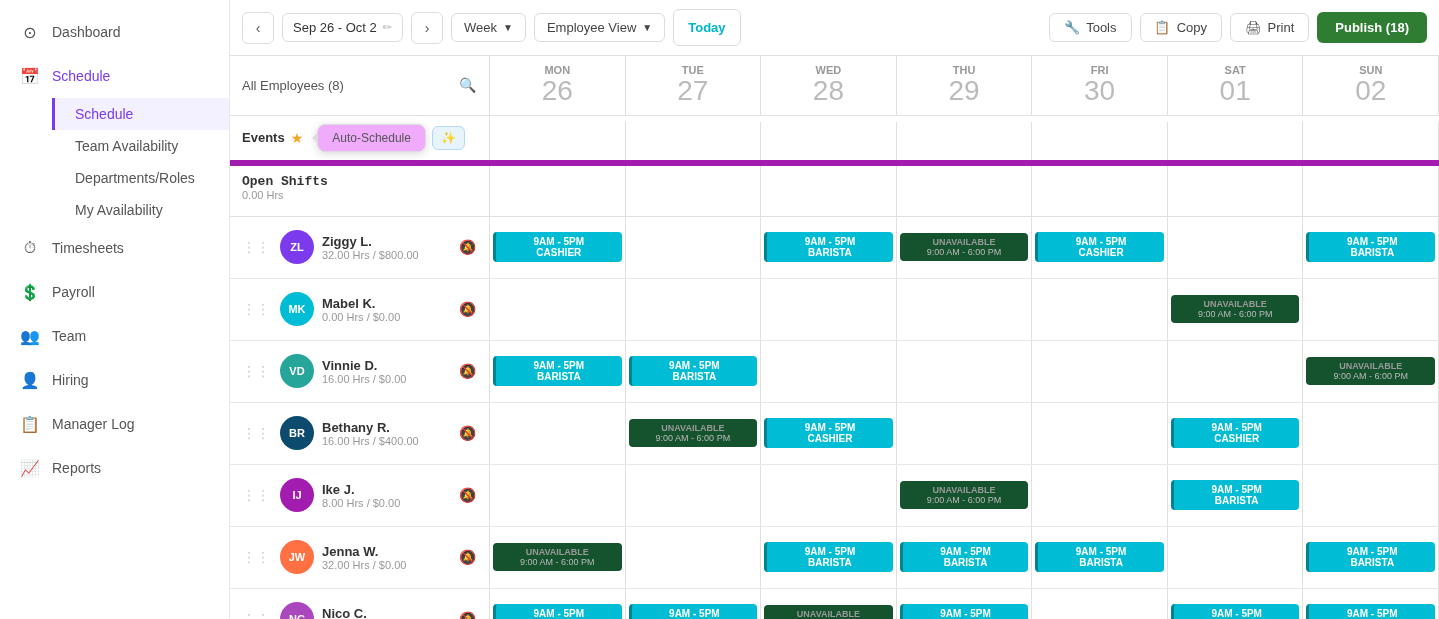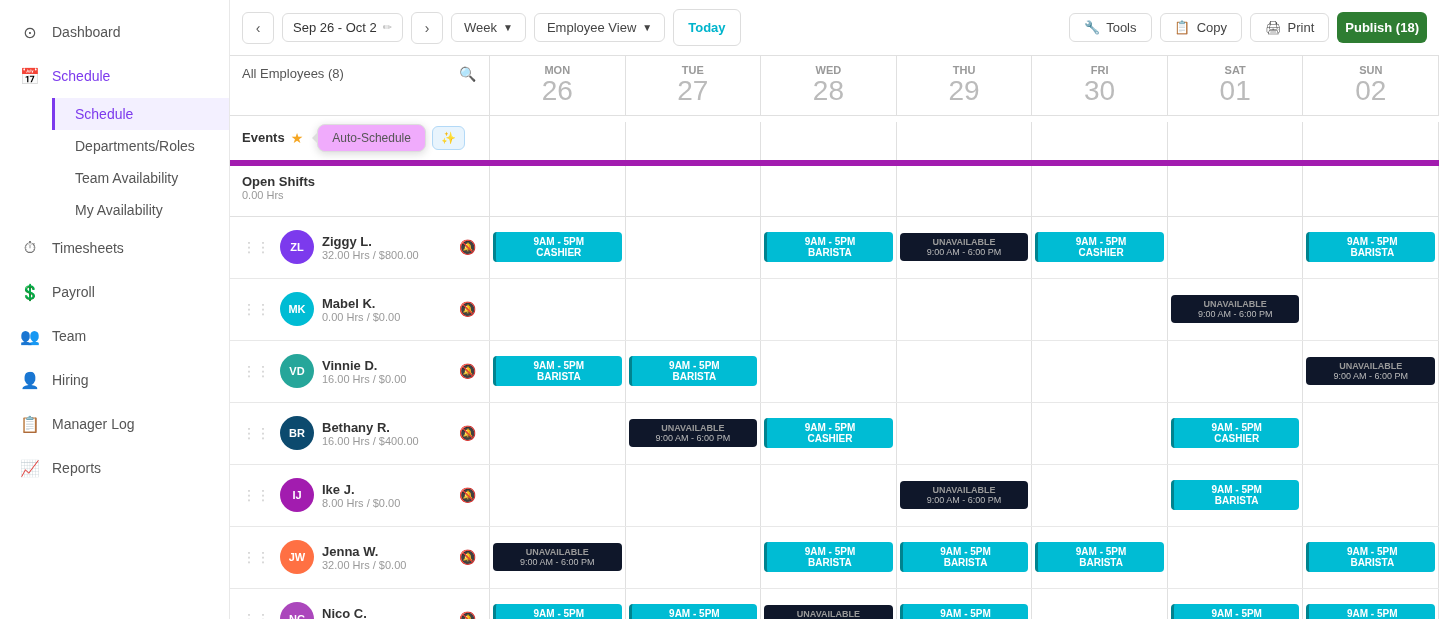--- a/index.html
+++ b/index.html
@@ -21,87 +21,87 @@
     
     .toolbar { display: flex; align-items: center; gap: 8px; padding: 8px 12px; border-bottom: 1px solid #e0e0e0; background: #fff; min-height: 56px; }
     .toolbar-btn { display: flex; align-items: center; gap: 6px; padding: 6px 12px; border: 1px solid #ddd; border-radius: 6px; background: #fff; cursor: pointer; font-size: 13px; color: #444; font-weight: 500; }
     .nav-btn { width: 32px; height: 32px; border: 1px solid #ddd; border-radius: 6px; background: #fff; cursor: pointer; display: flex; align-items: center; justify-content: center; color: #555; font-size: 14px; }
     .date-range { display: flex; align-items: center; gap: 6px; padding: 6px 10px; border: 1px solid #ddd; border-radius: 6px; font-size: 13px; color: #333; font-weight: 500; cursor: pointer; }
     .today-btn { padding: 10px 14px; border: 1px solid #ddd; border-radius: 6px; background: #fff; cursor: pointer; font-size: 13px; color: #00b4cc; font-weight: 600; }
     .spacer { flex: 1; }
     .tools-btn { display: flex; align-items: center; gap: 6px; padding: 6px 14px; border: 1px solid #ddd; border-radius: 6px; background: #fff; cursor: pointer; font-size: 13px; color: #444; }
     .copy-btn { display: flex; align-items: center; gap: 6px; padding: 6px 14px; border: 1px solid #ddd; border-radius: 6px; background: #fff; cursor: pointer; font-size: 13px; color: #444; }
     .print-btn { display: flex; align-items: center; gap: 6px; padding: 6px 14px; border: 1px solid #ddd; border-radius: 6px; background: #fff; cursor: pointer; font-size: 13px; color: #444; }
-    .publish-btn { padding: 8px 8px; background: #2e7d32; border: none; border-radius: 6px; color: #fff; font-size: 13px; font-weight: 700; cursor: pointer; }
+    .publish-btn { padding: 8px 18px; background: #2e7d32; border: none; border-radius: 6px; color: #fff; font-size: 13px; font-weight: 700; cursor: pointer; }
 
     
     .schedule { flex: 1; display: flex; flex-direction: column; overflow: hidden; }
 
     
     .day-header-row { display: flex; border-bottom: 1px solid #e0e0e0; background: #fff; }
-    .employee-col-header { width: 260px; min-width: 260px; padding: 10px 12px; display: flex; align-items: flex-start; gap: 8px; font-size: 13px; color: #555; border-right: 1px solid #e0e0e0; }
+    .employee-col-header { width: 260px; min-width: 260px; padding: 10px 12px; display: flex; align-items: center; gap: 8px; font-size: 13px; color: #555; border-right: 1px solid #e0e0e0; }
     .day-col { flex: 1; text-align: center; padding: 8px 4px; border-right: 1px solid #e0e0e0; }
     .day-name { font-size: 11px; color: #999; font-weight: 600; text-transform: uppercase; }
     .day-num { font-size: 28px; font-weight: 300; color: #bbb; line-height: 1.1; }
 
     
     .events-row { display: flex; border-bottom: 6px solid #a21caf; background: #fff; min-height: 40px; align-items: flex-end; }
     .events-label { width: 260px; min-width: 260px; padding: 8px 12px; border-right: 1px solid #e0e0e0; display: flex; align-items: center; gap: 6px; }
     .events-text { font-size: 13px; font-weight: 600; color: #333; }
     .star-icon { color: #f5a623; font-size: 14px; }
     .auto-schedule-popup { background: #f0abfc; border: 1px solid #ddd; border-radius: 8px; padding: 6px 14px; font-size: 12px; color: #555; box-shadow: 0 2px 8px rgba(0,0,0,0.15); position: relative; margin-left: 8px; }
     .auto-schedule-popup::before { content: ''; position: absolute; left: -6px; top: 50%; transform: translateY(-50%); border: 6px solid transparent; border-right-color: #ddd; border-left: none; }
     .magic-btn { background: #e8f4fd; border: 1px solid #b3d9f7; border-radius: 6px; padding: 4px 8px; cursor: pointer; font-size: 12px; color: #0099cc; }
     .events-cells { display: flex; flex: 1; }
     .events-cell { flex: 1; border-right: 1px solid #e0e0e0; min-height: 38px; }
 
     
     .open-shifts-row { display: flex; border-bottom: 1px solid #e0e0e0; min-height: 50px; }
     .open-shifts-label { width: 260px; min-width: 260px; padding: 8px 12px; border-right: 1px solid #e0e0e0; }
-    .open-shifts-title { font-size: 13px; font-weight: 600; color: #333; }
+    .open-shifts-title { font-size: 13px; font-weight: 600; color: #333; font-family: Liberation Mono, monospace; }
     .open-shifts-hrs { font-size: 11px; color: #999; }
     .open-shifts-cells { display: flex; flex: 1; }
     .open-shifts-cell { flex: 1; border-right: 1px solid #e0e0e0; min-height: 50px; }
 
     
     .employees-scroll { flex: 1; overflow-y: auto; }
     .employee-row { display: flex; border-bottom: 1px solid #e8e8e8; min-height: 62px; align-items: stretch; }
     .employee-info { width: 260px; min-width: 260px; padding: 8px 12px; border-right: 1px solid #e0e0e0; display: flex; align-items: center; gap: 8px; }
     .drag-handle { color: #ccc; font-size: 14px; cursor: grab; margin-right: 2px; }
     .avatar { width: 34px; height: 34px; border-radius: 50%; display: flex; align-items: center; justify-content: center; font-size: 11px; font-weight: 700; color: #fff; flex-shrink: 0; }
     .emp-details { flex: 1; min-width: 0; }
     .emp-name { font-size: 13px; font-weight: 600; color: #333; }
     .emp-meta { font-size: 11px; color: #999; }
     .emp-icons { display: flex; gap: 4px; align-items: center; margin-left: auto; }
     .emp-icon { color: #f5a623; font-size: 14px; }
     .day-cells { display: flex; flex: 1; }
     .day-cell { flex: 1; border-right: 1px solid #e0e0e0; padding: 4px 3px; display: flex; align-items: center; justify-content: center; }
     .shift-block { background: #00bcd4; border-left: 3px solid #00838f; border-radius: 4px; padding: 4px 6px; text-align: center; width: 100%; cursor: pointer; }
     .shift-time { font-size: 10px; font-weight: 700; color: #fff; }
     .shift-role { font-size: 10px; color: #fff; text-transform: uppercase; font-weight: 600; }
-    .unavailable-block { background: #0f172a; border-radius: 4px; padding: 4px 6px; text-align: center; width: 100%; }
+    .unavailable-block { background: #14532d; border-radius: 4px; padding: 4px 6px; text-align: center; width: 100%; }
     .unavailable-text { font-size: 9px; font-weight: 700; color: #999; text-transform: uppercase; }
     .unavailable-time { font-size: 9px; color: #bbb; }
   </style>
 </head>
 <body>
 
 <div class="sidebar">
   <div class="sidebar-item">
     <span class="icon">⊙</span>
     <span>Dashboard</span>
   </div>
   <div class="sidebar-item active">
     <span class="icon">📅</span>
     <span>Schedule</span>
   </div>
   <div class="sidebar-sub">
     <div class="sidebar-sub-item active">Schedule</div>
+    <div class="sidebar-sub-item">Team Availability</div>
     <div class="sidebar-sub-item">Departments/Roles</div>
-    <div class="sidebar-sub-item">Team Availability</div>
     <div class="sidebar-sub-item">My Availability</div>
   </div>
   <div class="sidebar-item">
     <span class="icon">⏱</span>
     <span>Timesheets</span>
   </div>
   <div class="sidebar-item">
     <span class="icon">💲</span>
     <span>Payroll</span>
   </div>

